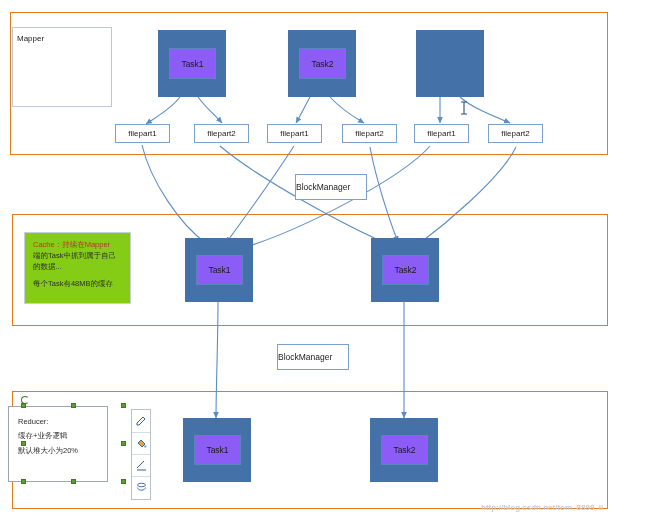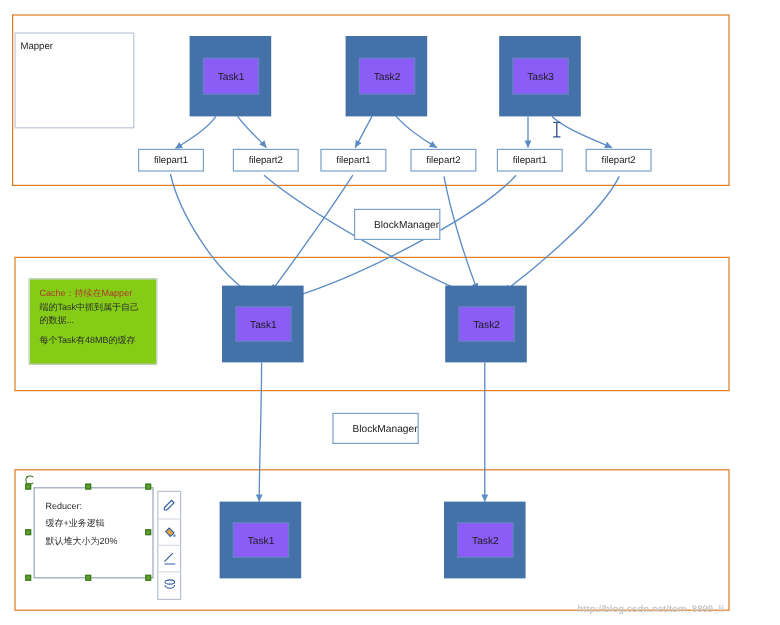--- a/index.html
+++ b/index.html
@@ -66,21 +66,21 @@
     font-size: 8px;
     color: #1b1b1b;
   }
   .blockmanager {
     position: absolute;
     background: #ffffff;
     border: 1px solid #7aa0cc;
     box-sizing: border-box;
     display: flex;
     align-items: center;
-    justify-content: flex-end;
+    justify-content: flex-start;
     font-size: 8.5px;
     color: #1b1b1b;
   }
   .note {
     position: absolute;
     background: #84cc16;
     border: 1px solid #c8cfd8;
     box-sizing: border-box;
     padding: 7px 8px;
     font-size: 7.5px;
@@ -195,23 +195,20 @@
   <div class="task-inner" style="left:169px; top:48px; width:47px; height:31px;">
     <span>Task1</span>
   </div>
 
   <div class="task-outer" style="left:288px; top:30px; width:68px; height:67px;"></div>
   <div class="task-inner" style="left:299px; top:48px; width:47px; height:31px;">
     <span>Task2</span>
   </div>
 
   <div class="task-outer" style="left:416px; top:30px; width:68px; height:67px;"></div>
-  <div class="task-inner" style="left:427px; top:48px; width:47px; height:31px;">
-    <span>Task3</span>
-  </div>
 
   <svg class="cursor-ic" style="left:458px; top:101px;" viewBox="0 0 12 14">
     <path d="M3,1 L9,1 M6,1 L6,13 M3,13 L9,13" stroke="#2b4f86" stroke-width="1.1" fill="none"></path>
   </svg>
 
   <div class="filepart" style="left:115px; top:124px; width:55px; height:19px;">
     <span>filepart1</span>
   </div>
   <div class="filepart" style="left:194px; top:124px; width:55px; height:19px;">
     <span>filepart2</span>
@@ -248,21 +245,21 @@
 
   <div class="task-outer" style="left:371px; top:238px; width:68px; height:64px;"></div>
   <div class="task-inner" style="left:382px; top:255px; width:47px; height:30px;">
     <span>Task2</span>
   </div>
 
   <div class="blockmanager" style="left:277px; top:344px; width:72px; height:26px;">
     <span>BlockManager</span>
   </div>
 
-  <div class="reducer-note" style="left:28px; top:406px; width:100px; height:76px;">
+  <div class="reducer-note" style="left:8px; top:406px; width:100px; height:76px;">
     <div>Reducer:</div>
     <div>缓存+业务逻辑</div>
     <div>默认堆大小为20%</div>
   </div>
 
   <div class="rotate-handle" style="left:21px; top:396px;"></div>
   <div class="handle" style="left:21px; top:403px;"></div>
   <div class="handle" style="left:71px; top:403px;"></div>
   <div class="handle" style="left:121px; top:403px;"></div>
   <div class="handle" style="left:21px; top:441px;"></div>

